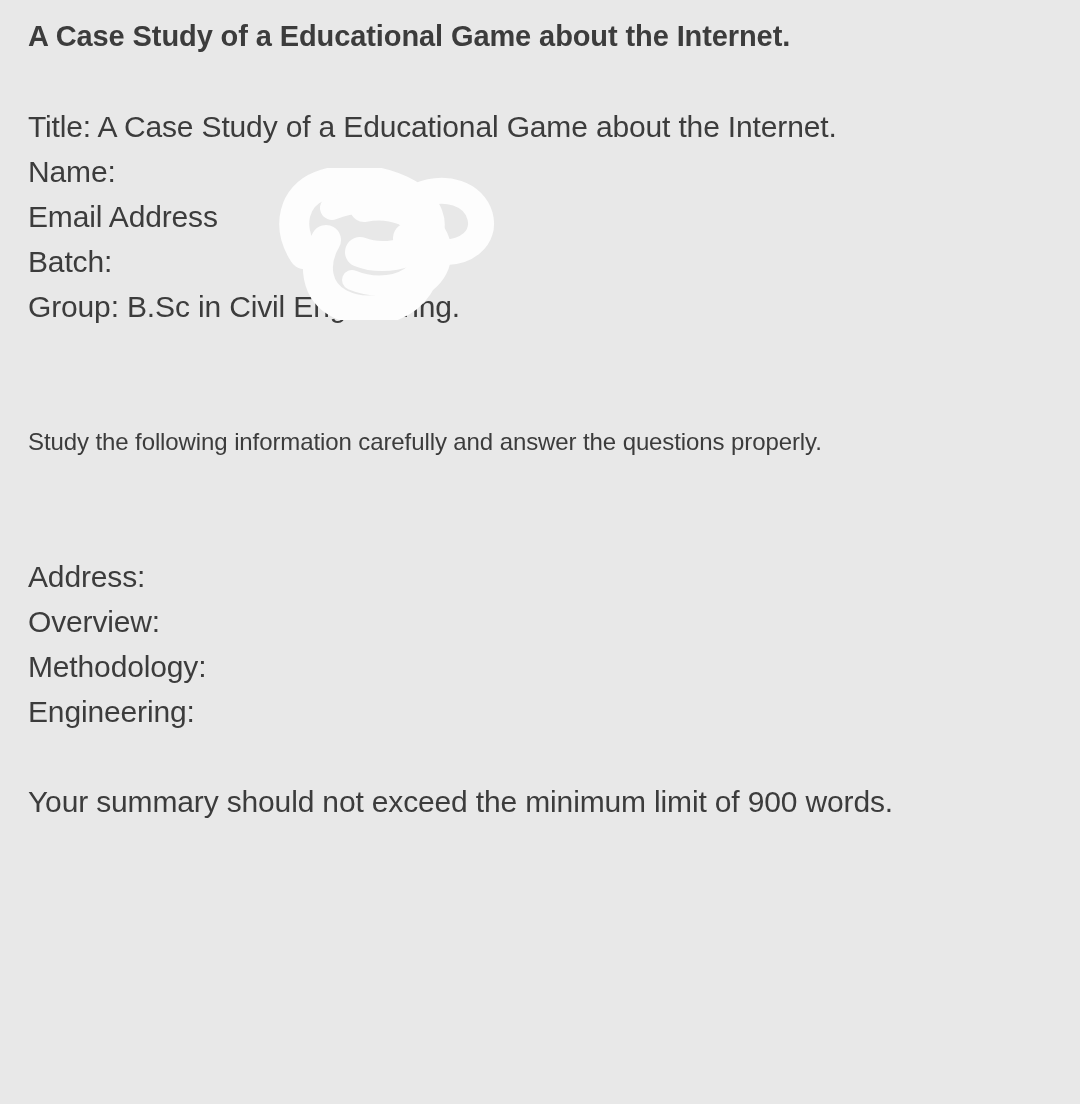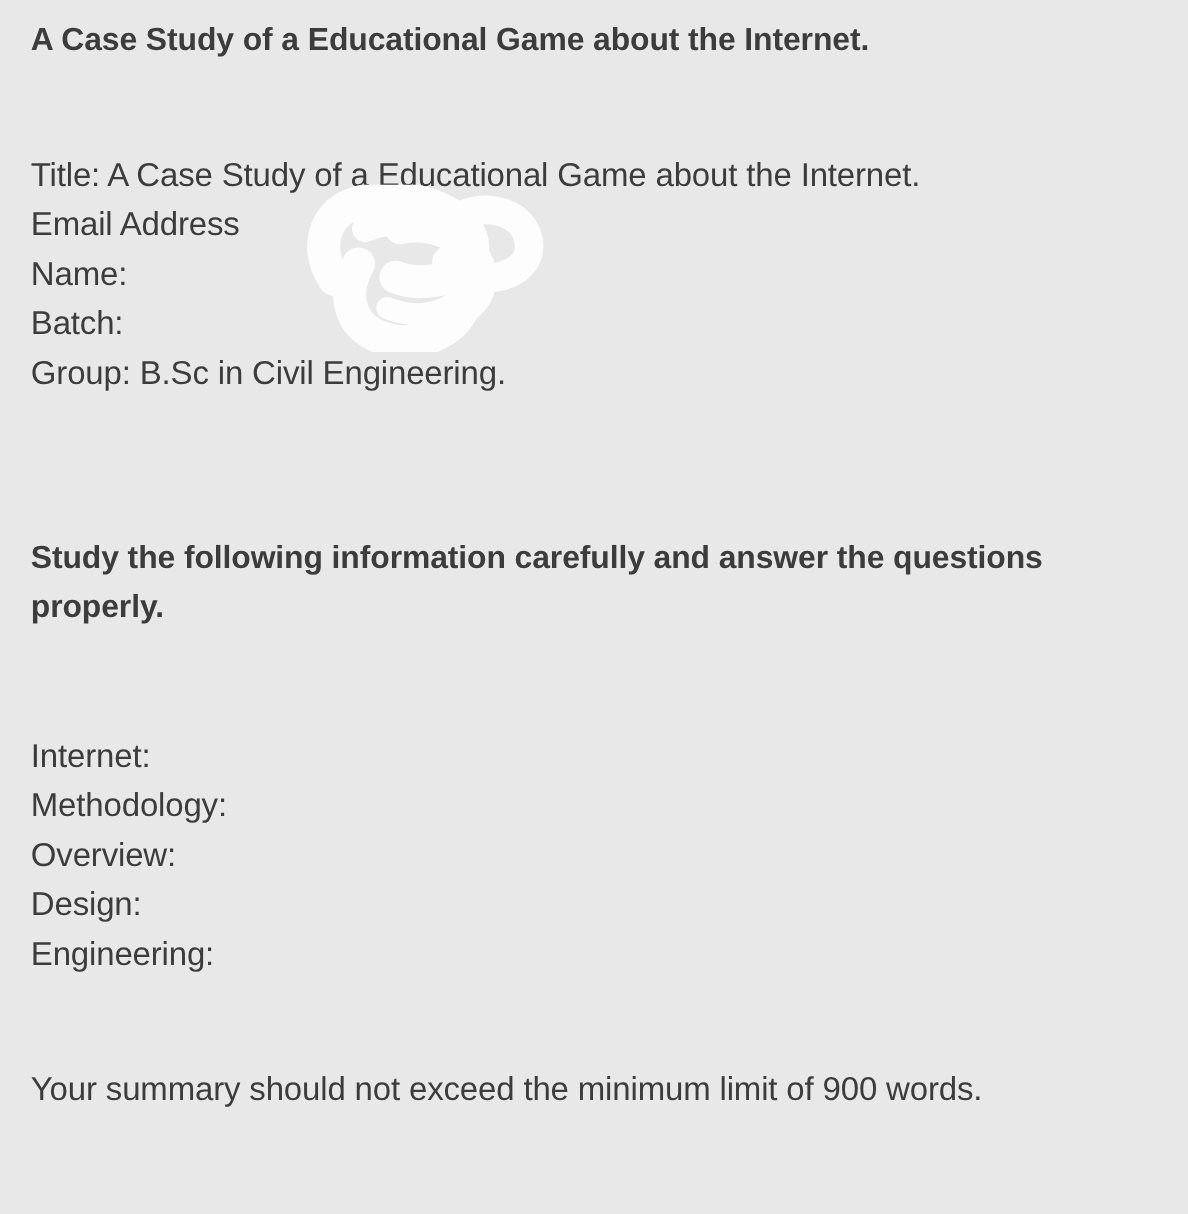--- a/index.html
+++ b/index.html
@@ -42,28 +42,27 @@
 
   .line {
     font-size: 30px;
     font-weight: normal;
     line-height: 45px;
     letter-spacing: -0.15px;
     white-space: pre-wrap;
   }
 
   .line.bold {
-    font-weight: bold;
-    font-size: 29px;
+    font-weight: normal;
+    font-size: 24px;
     letter-spacing: -0.1px;
   }
 
   .wrapped {
     max-width: 1020px;
-    margin-top: 33px;
   }
 
   
   .redaction {
     position: absolute;
     left: 268px;
     top: 168px;
     width: 232px;
     height: 152px;
     pointer-events: none;
@@ -78,37 +77,36 @@
 <body>
 
 <div class="page">
 
   <h1 class="doc-title">A Case Study of a Educational Game about the Internet.</h1>
 
   <div class="gap-1"></div>
 
   <div class="block">
     <div class="line wrapped">Title: A Case Study of a Educational Game about the Internet.</div>
+    <div class="line">Name:</div>
     <div class="line">Email Address</div>
-    <div class="line">Name:</div>
     <div class="line">Batch:</div>
     <div class="line">Group: B.Sc in Civil Engineering.</div>
   </div>
 
   <div class="gap-2"></div>
 
   <div class="line bold wrapped">Study the following information carefully and answer the questions properly.</div>
 
   <div class="gap-2"></div>
 
   <div class="block">
-    <div class="line">Internet:</div>
+    <div class="line">Address:</div>
+    <div class="line">Overview:</div>
     <div class="line">Methodology:</div>
-    <div class="line">Overview:</div>
-    <div class="line">Design:</div>
     <div class="line">Engineering:</div>
   </div>
 
   <div class="gap-1"></div>
 
   <div class="line wrapped">Your summary should not exceed the minimum limit of 900 words.</div>
 
   <div class="redaction">
     <svg viewBox="0 0 232 152" xmlns="http://www.w3.org/2000/svg" aria-hidden="true">
       <g fill="none" stroke="#fdfdfd" stroke-linecap="round" stroke-linejoin="round">

